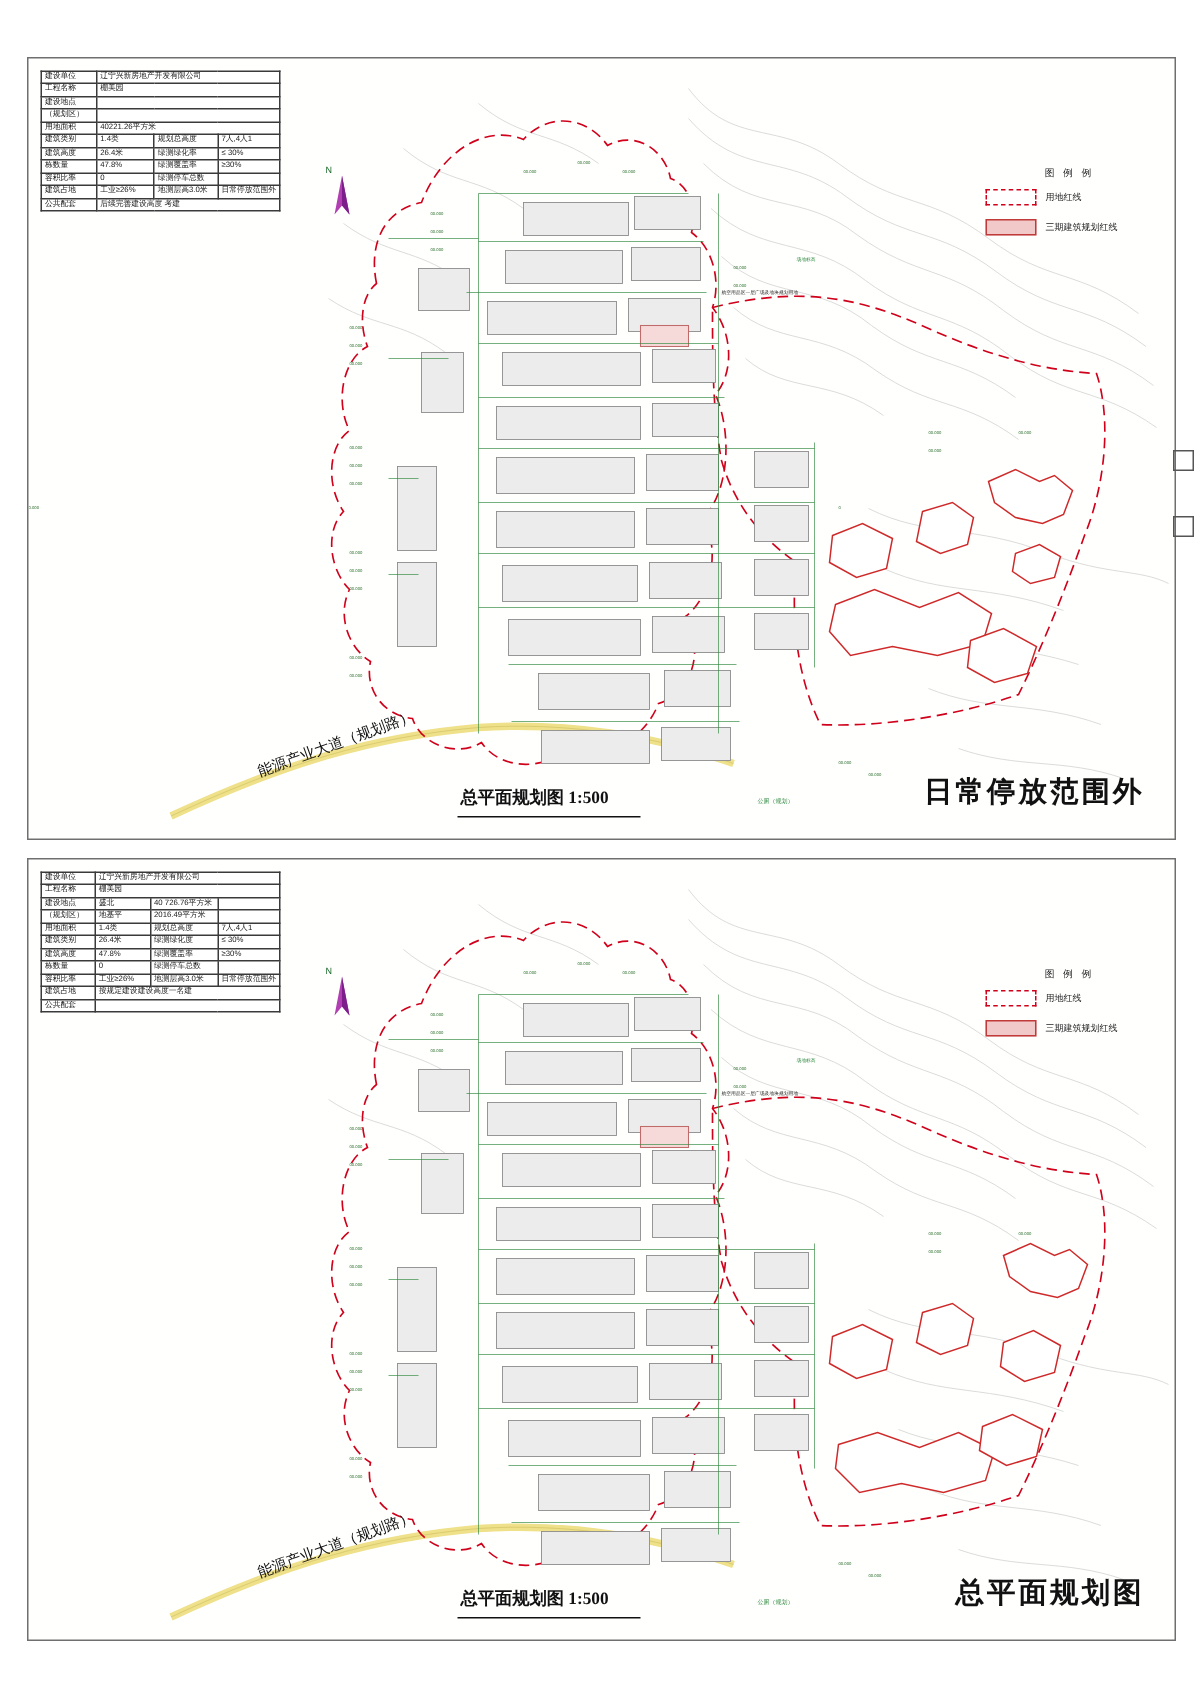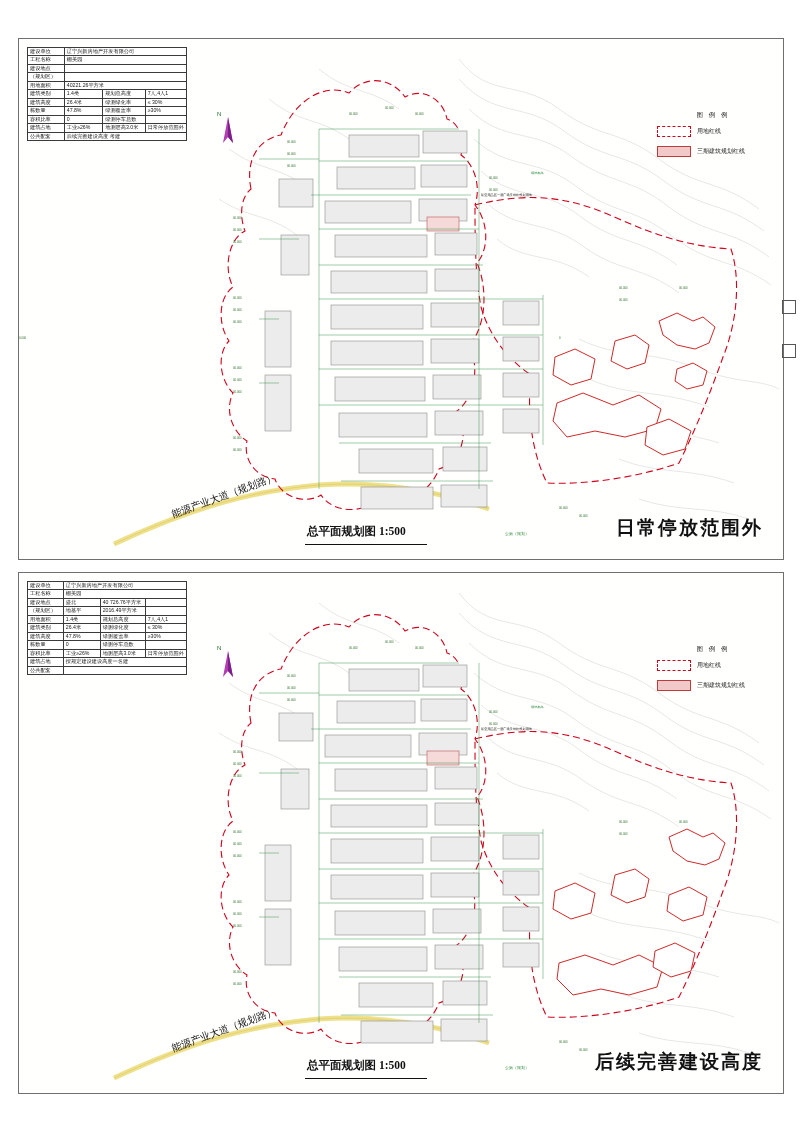--- a/index.html
+++ b/index.html
@@ -466,19 +466,19 @@
 
     <div class="note" style="left:462px;top:154px;font-size:3.2px;">航空用品区一层广场及地块规划用地</div>
     <div class="note" style="left:512px;top:132px;font-size:3.2px;color:#2f8a3f;">场地标高</div>
     <div class="note" style="left:486px;top:492px;font-size:4px;color:#2f8a3f;">公厕（规划）</div>
 
     <div class="road-label">能源产业大道（规划路）</div>
 
     <div class="scale-box">总平面规划图  1:500</div>
     <div class="scale-line"></div>
 
-    <div class="sheet-title">后续完善建设高度</div>
+    <div class="sheet-title">总平面规划图</div>
   </div>
 
   <div class="side-mark" style="top:300px;"></div>
   <div class="side-mark" style="top:344px;"></div>
 
 </div>
 
 </body></html>

